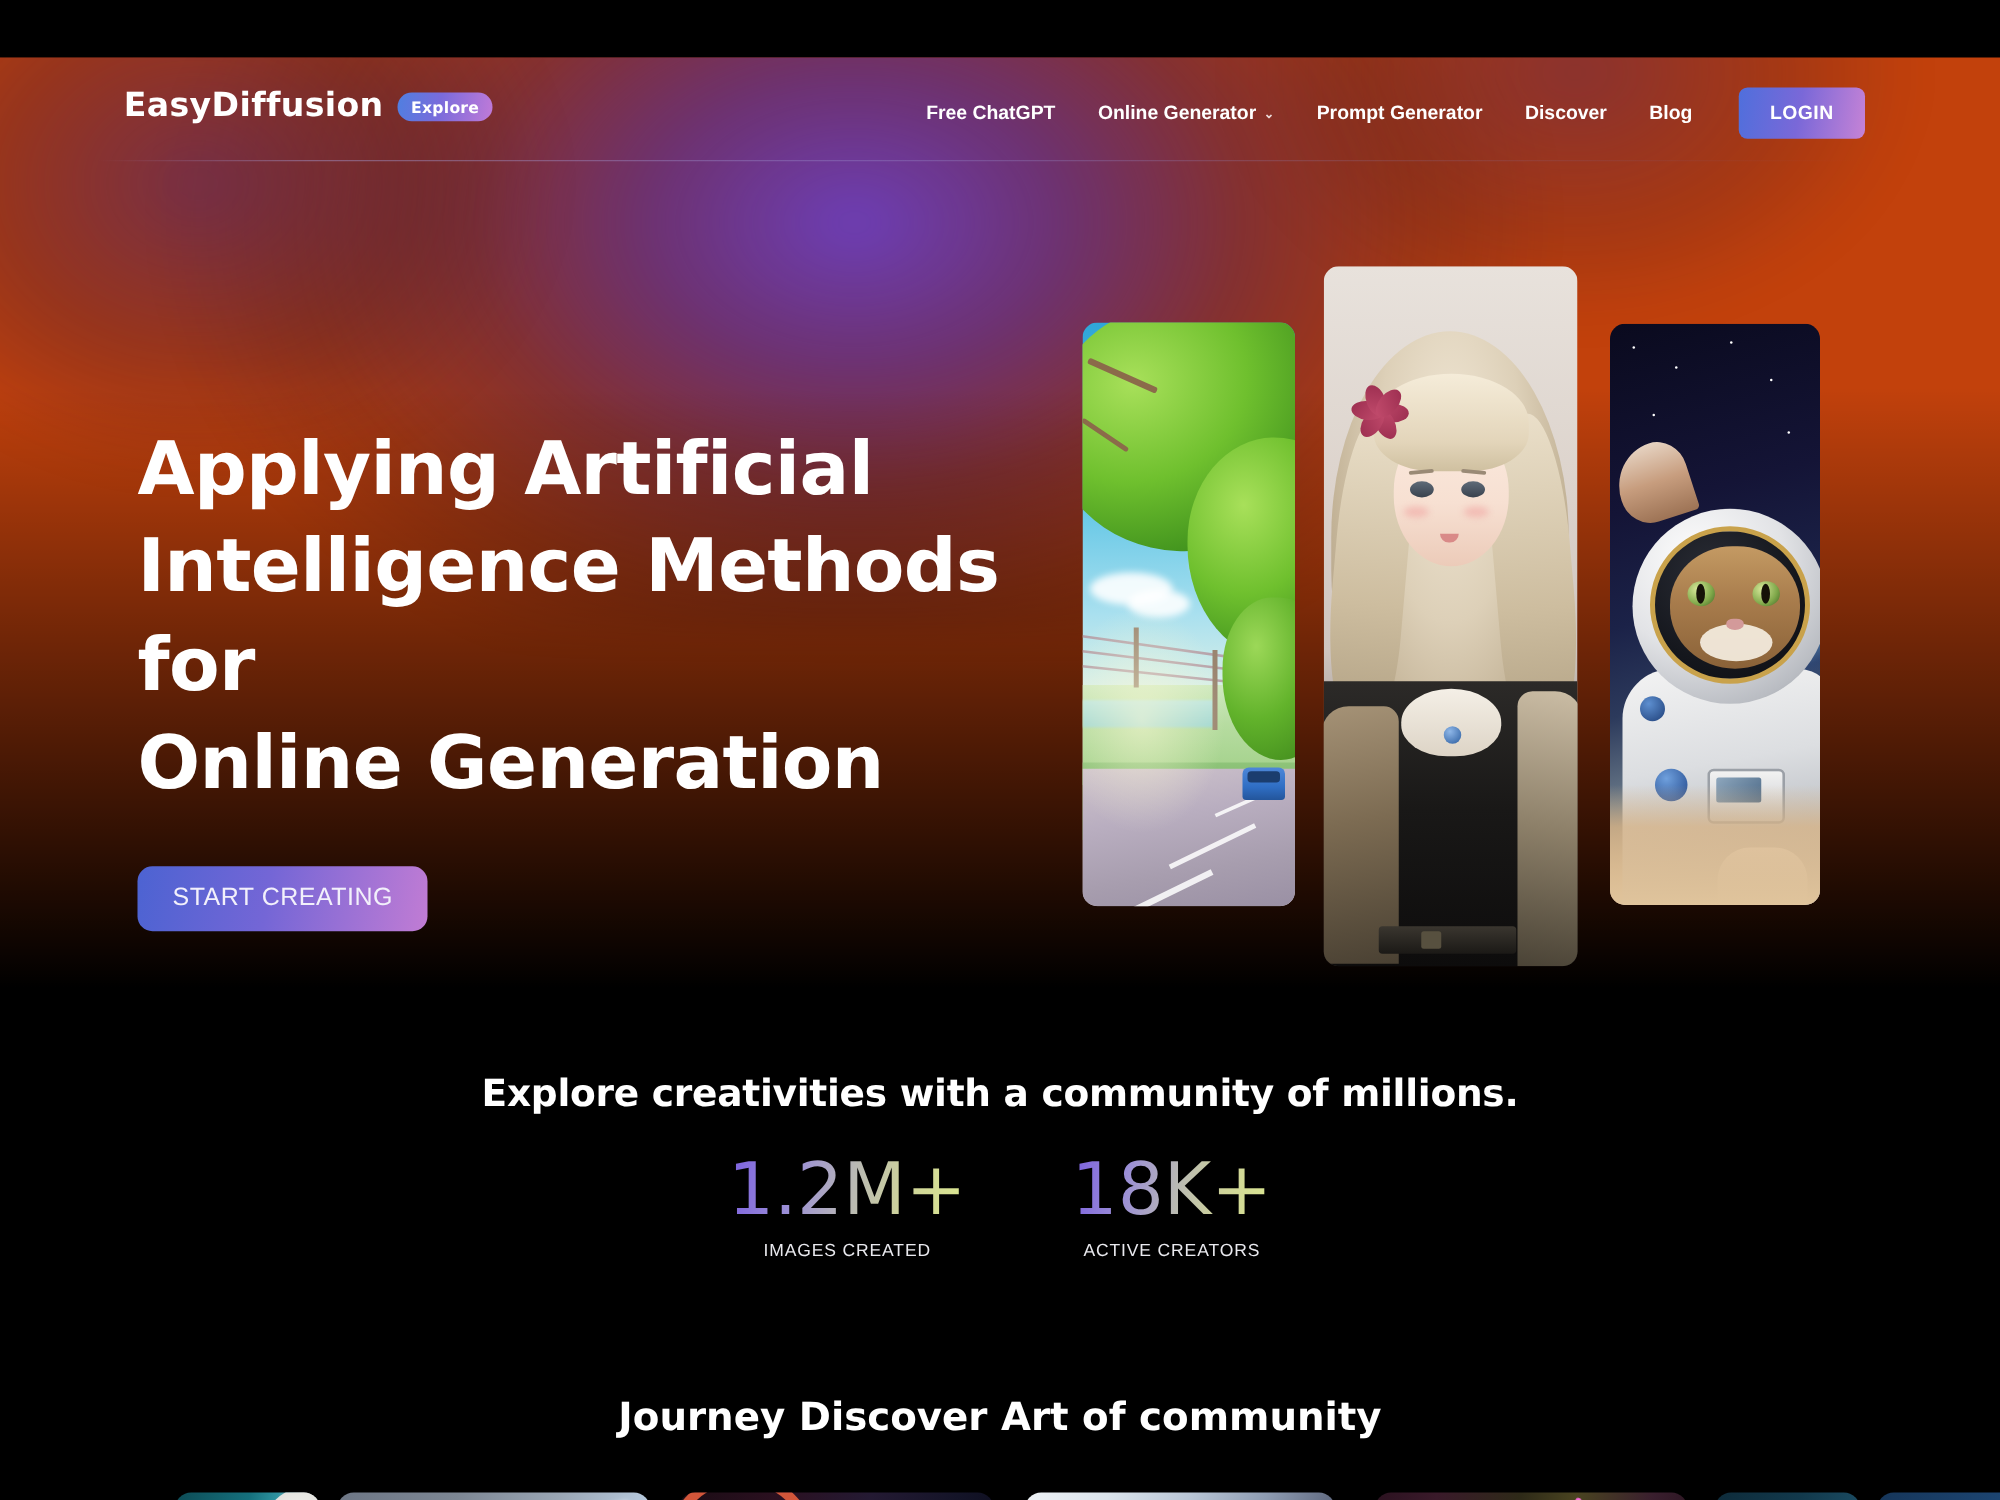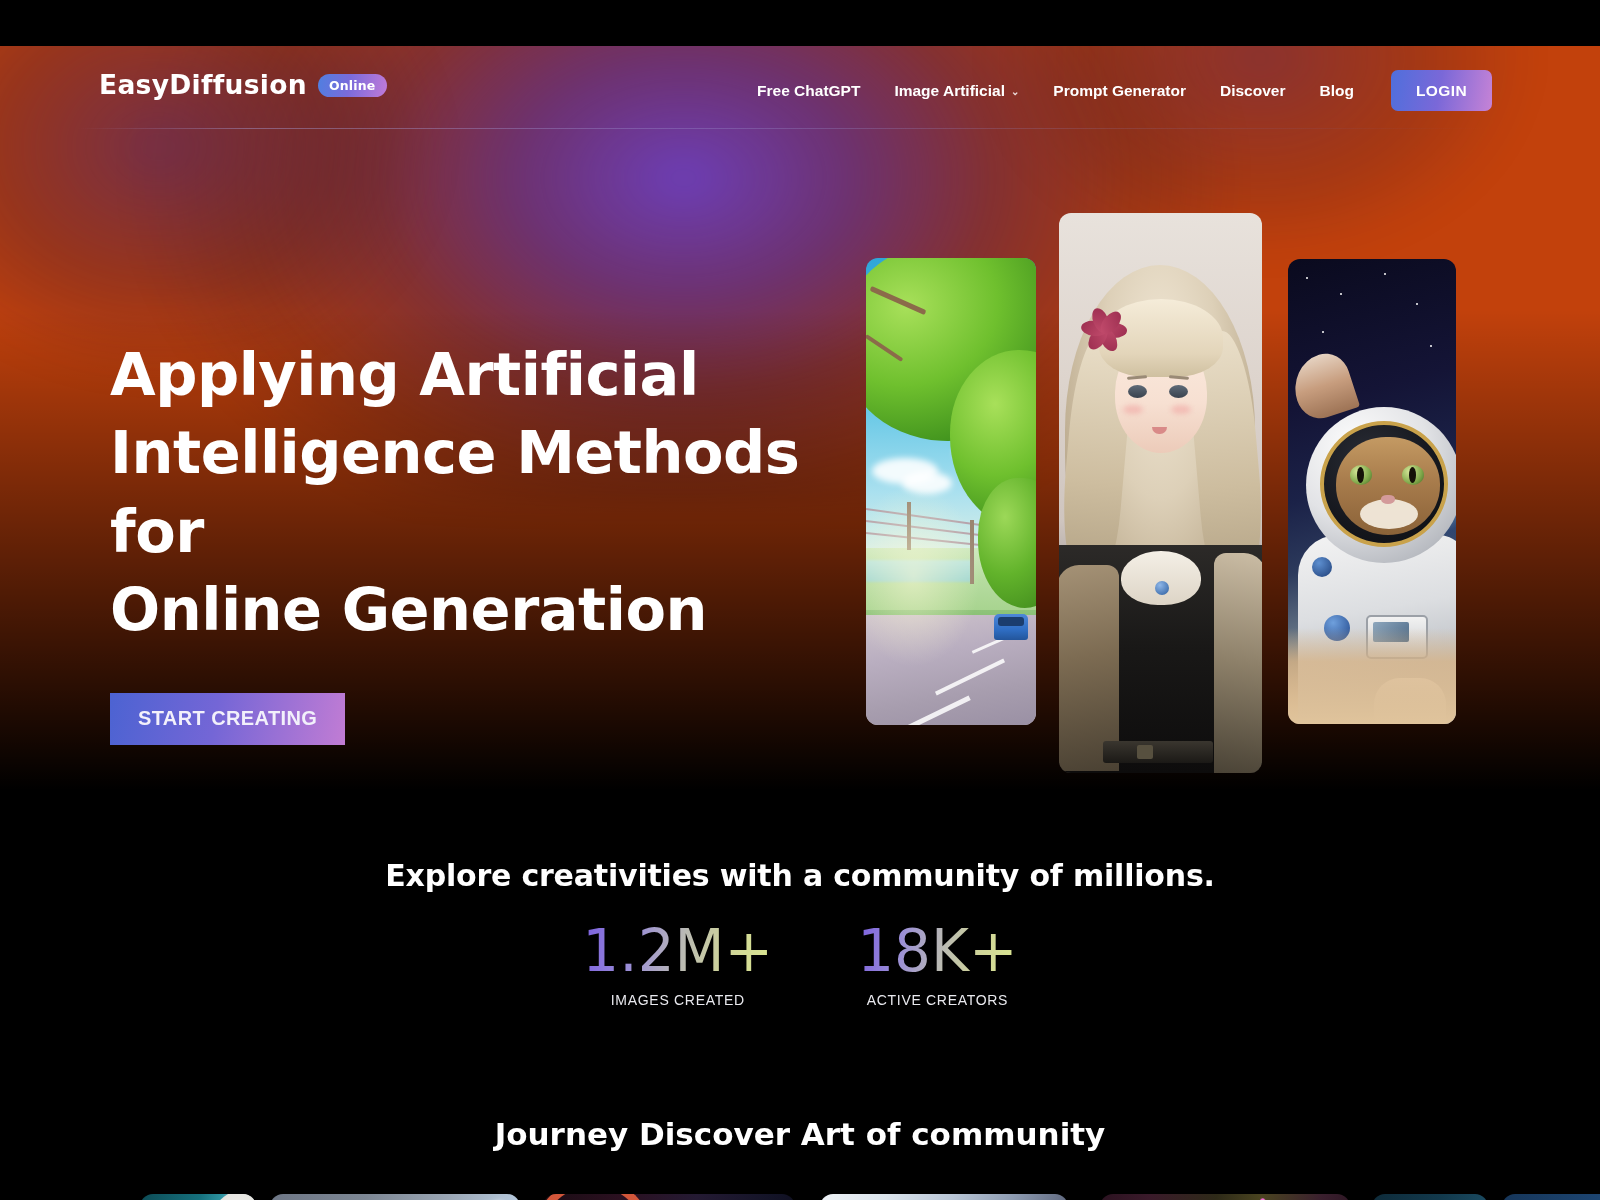--- a/index.html
+++ b/index.html
@@ -90,23 +90,23 @@
 
   
   .hero-text { position:absolute; left:110px; top:290px; width:720px; z-index:10; }
   .hero-title {
     color:#fff; font-size:59px; font-weight:700; line-height:1.33;
     letter-spacing:-0.5px;
     font-family:"DejaVu Sans", sans-serif;
   }
   .cta-btn {
     margin-top:43px; height:52px; padding:0 28px;
-    border-radius:0; border:none; display:inline-flex; align-items:center;
+    border-radius:12px; border:none; display:inline-flex; align-items:center;
     background:linear-gradient(100deg,#4c63d2 0%, #7466d6 45%, #c17cd4 100%);
-    color:#f2f0fb; font-size:20px; font-weight:700; letter-spacing:0.4px;
+    color:#f2f0fb; font-size:20px; font-weight:400; letter-spacing:0.4px;
     cursor:pointer; font-family:"Liberation Sans", sans-serif;
   }
 
   
   .hero-cards { position:absolute; left:860px; top:160px; width:610px; height:580px; z-index:10; }
   .hcard { position:absolute; border-radius:12px; overflow:hidden; }
   .hcard-1 { left:6px; top:52px; width:170px; height:467px; }
   .hcard-2 { left:199px; top:7px; width:203px; height:560px; }
   .hcard-3 { left:428px; top:53px; width:168px; height:465px; }
 
@@ -322,29 +322,29 @@
 
   <div class="glow-main"></div>
   <div class="glow-left"></div>
   <div class="glow-topright"></div>
   <div class="vignette"></div>
 
   <div class="header">
 
     <div class="logo-wrap">
       <span class="logo-text">EasyDiffusion</span>
-      <span class="logo-badge">Online</span>
+      <span class="logo-badge">Explore</span>
     </div>
 
     <nav class="nav">
       <a class="nav-item">
         <span>Free ChatGPT</span>
       </a>
       <a class="nav-item">
-        <span>Image Artificial</span>
+        <span>Online Generator</span>
         <span class="caret">⌄</span>
       </a>
       <a class="nav-item">
         <span>Prompt Generator</span>
       </a>
       <a class="nav-item">
         <span>Discover</span>
       </a>
       <a class="nav-item">
         <span>Blog</span>

